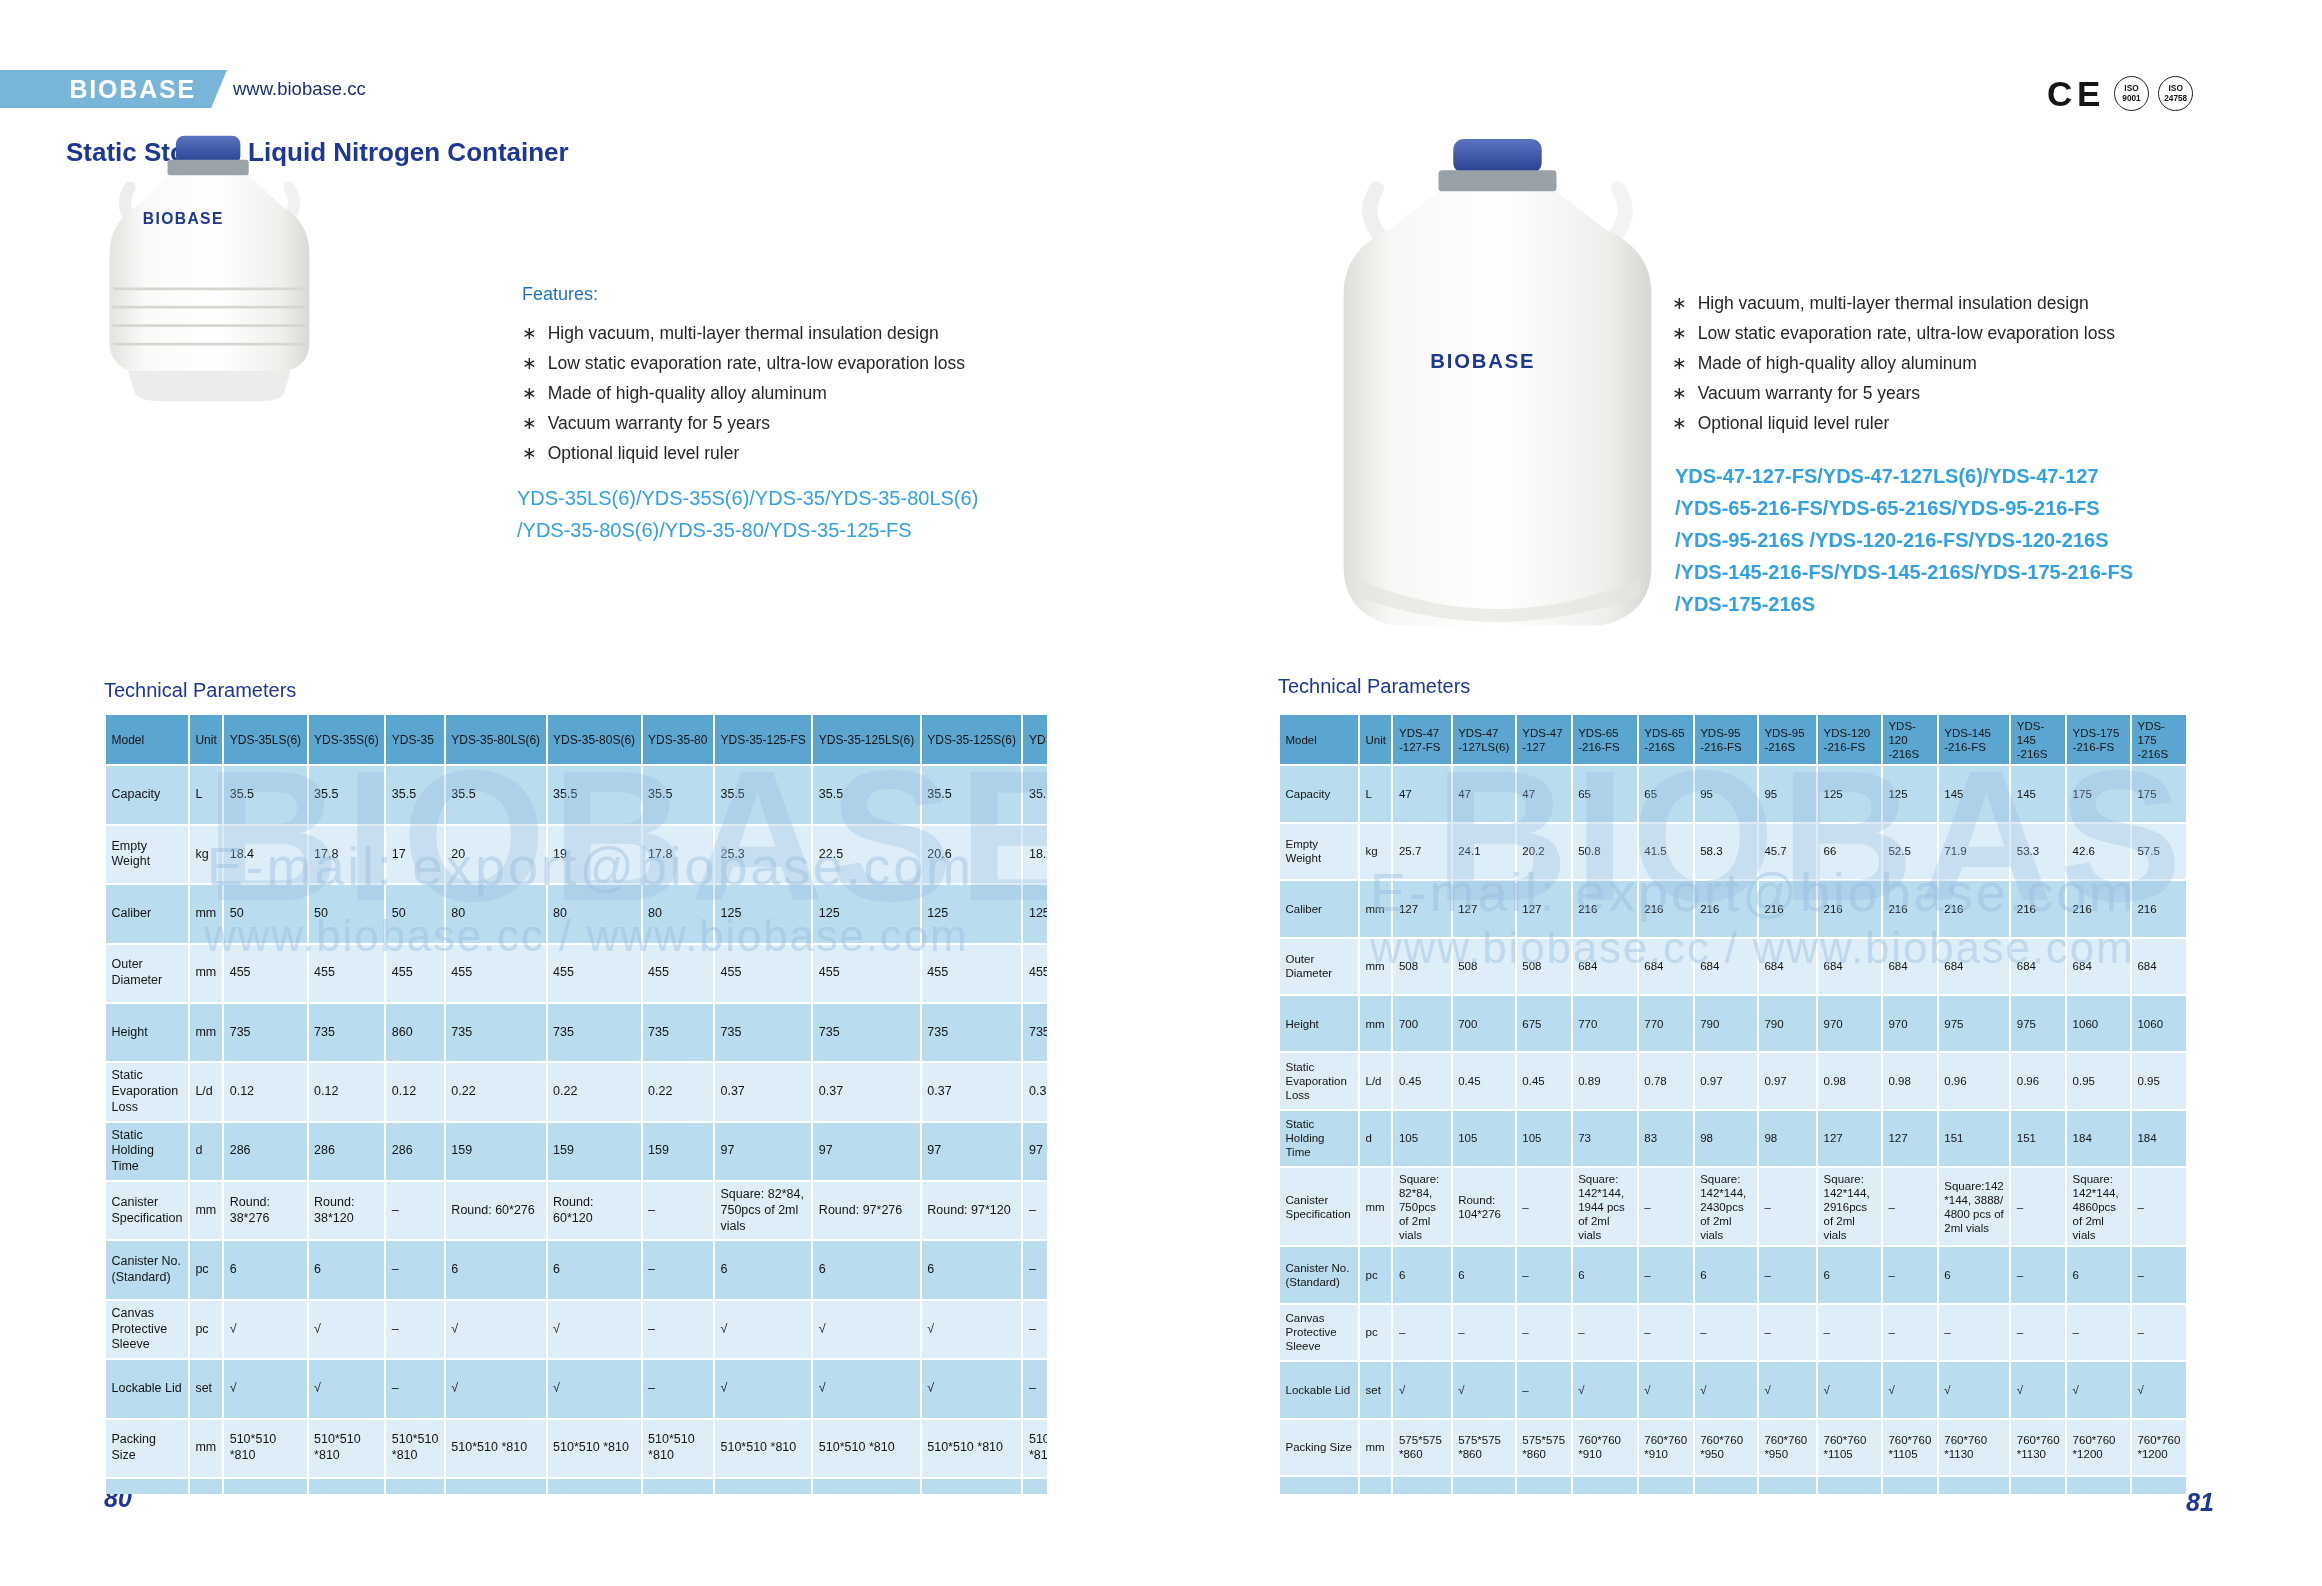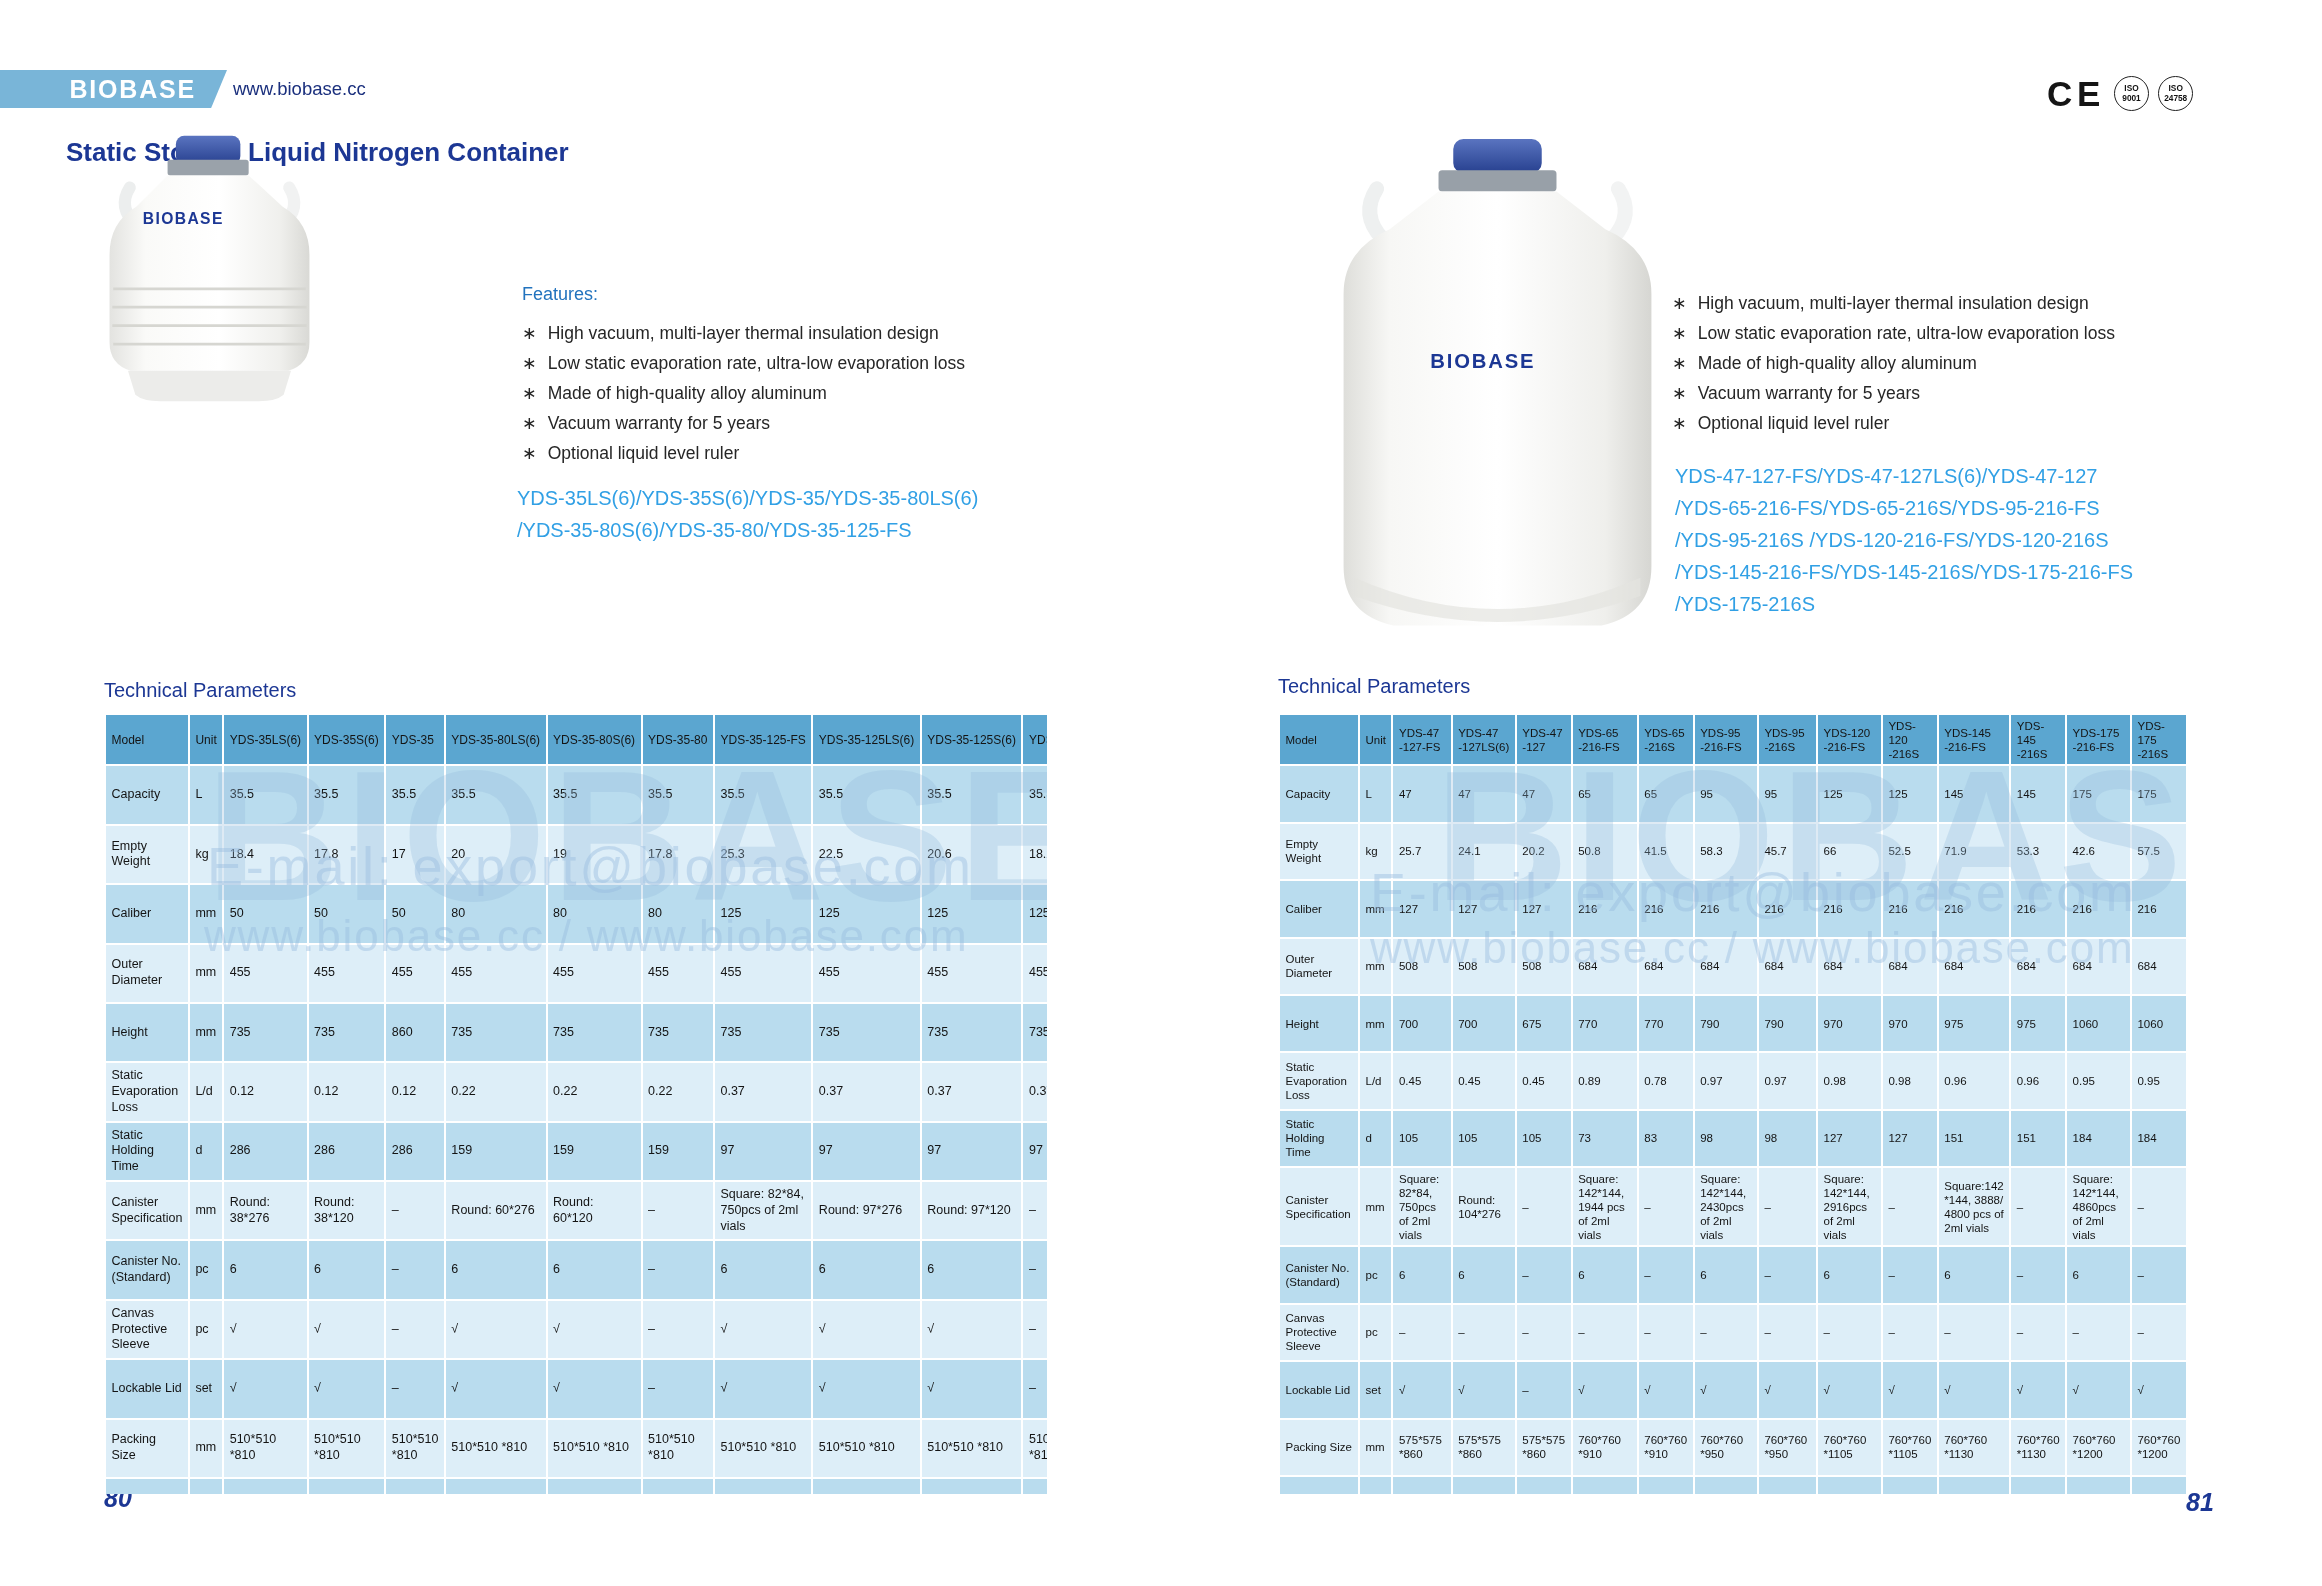--- a/index.html
+++ b/index.html
@@ -18,21 +18,21 @@
   .title{position:absolute;left:66px;top:137px;font-size:26px;font-weight:600;color:#1c3794;margin:0;}
 
   
   .features-title{font-size:18px;color:#2273be;margin-bottom:13px;}
   .feature-item{font-size:17.5px;color:#262626;line-height:30px;white-space:nowrap;}
   .feature-item::before{content:"∗";margin-right:11px;color:#262626;}
   .model-line{font-size:20px;color:#31a0e5;line-height:32px;white-space:nowrap;}
   .left-features{position:absolute;left:522px;top:284px;}
   .left-models{position:absolute;left:517px;top:482px;}
   .right-features{position:absolute;left:1672px;top:288px;}
-  .right-models{position:absolute;left:1675px;top:460px;}
+  .right-models{position:absolute;left:1675px;top:460px;font-weight:bold;}
 
   .tech-title{position:absolute;font-size:20px;color:#1c3794;font-weight:500;}
   .tech-left{left:104px;top:679px;}
   .tech-right{left:1278px;top:675px;}
 
   .page-num{position:absolute;font-size:25px;font-weight:bold;font-style:italic;color:#1c3794;}
   .pn-left{left:104px;top:1484px;}
   .pn-right{left:2186px;top:1488px;}
 
   

